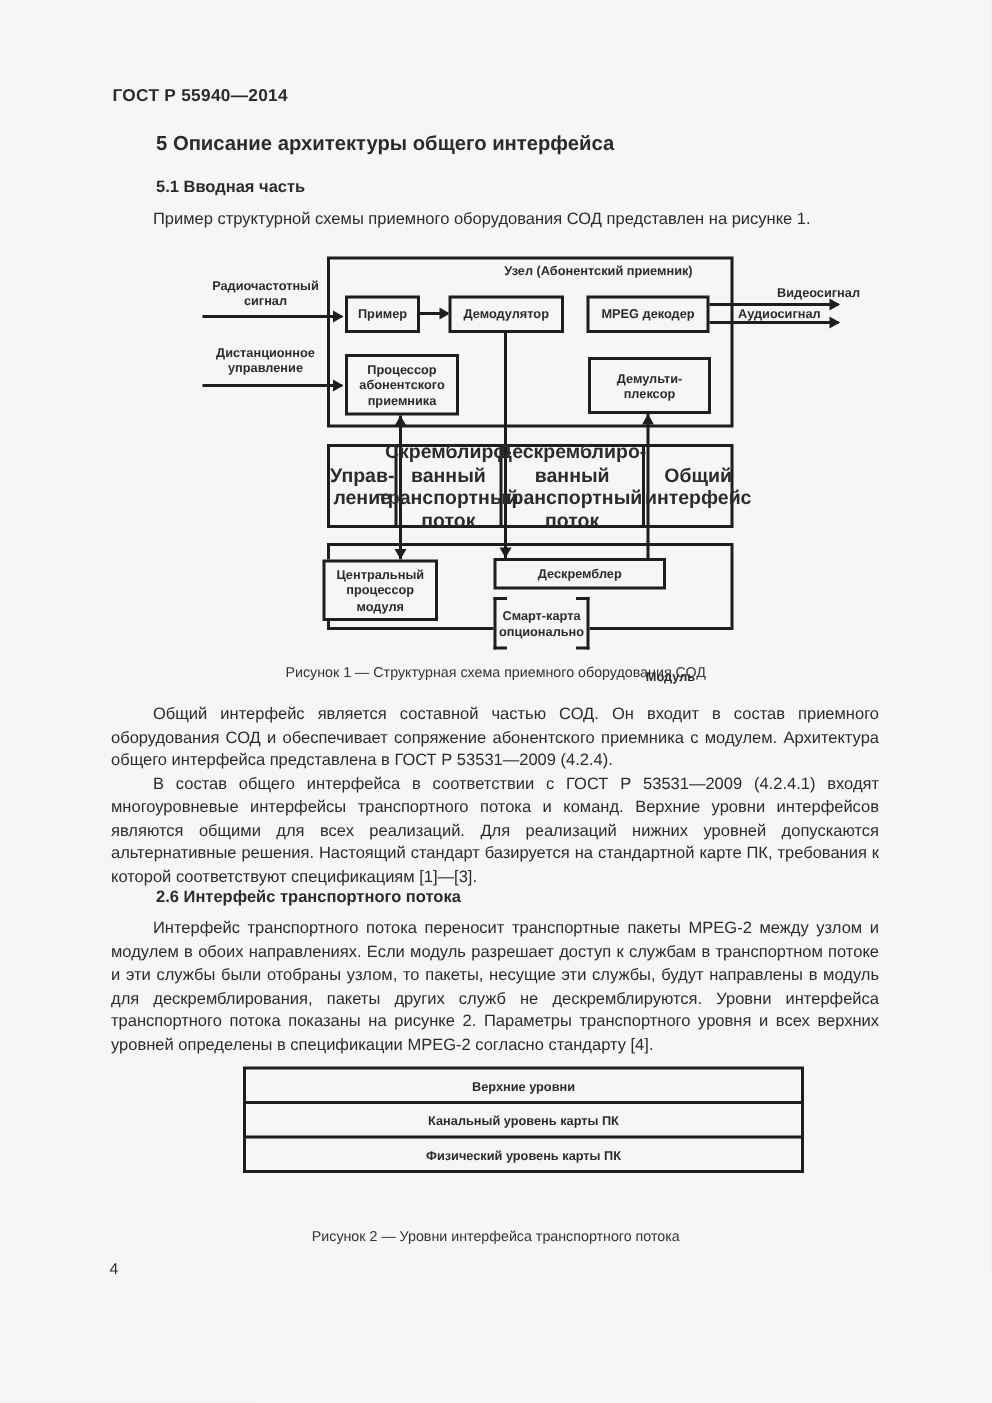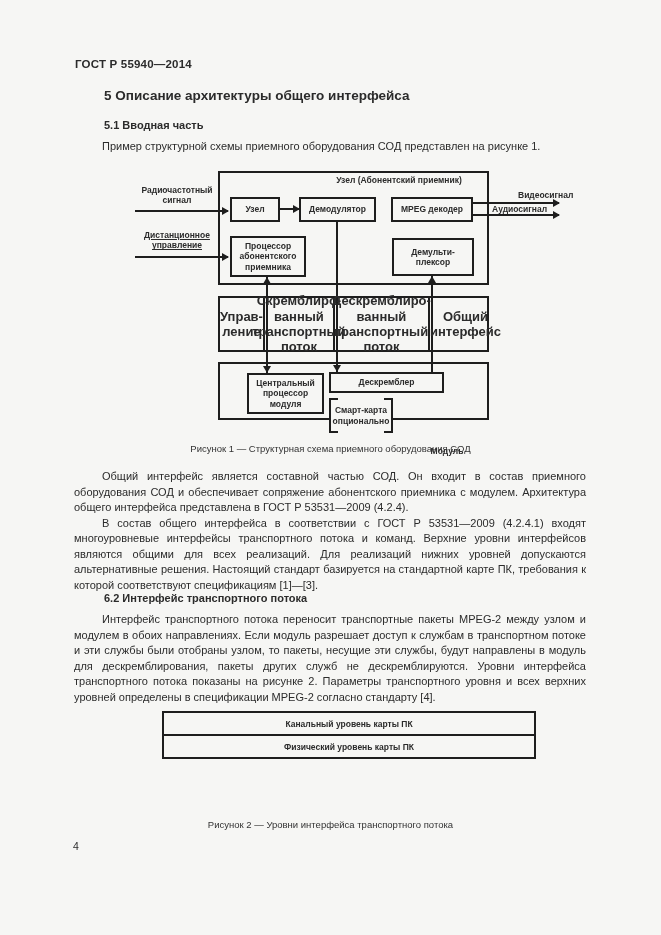--- a/index.html
+++ b/index.html
@@ -41,26 +41,26 @@
   }
   .dlabel{
     position:absolute;font-weight:bold;font-size:8.5px;line-height:1.22;
     text-align:center;white-space:pre-line;
   }
   .b-tuner{left:95px;top:27px;width:50px;height:25px;}
   .b-demod{left:164px;top:27px;width:77px;height:25px;}
   .b-mpeg{left:256px;top:27px;width:82px;height:25px;}
   .b-hostproc{left:95px;top:66px;width:76px;height:41px;}
   .b-demux{left:257px;top:68px;width:82px;height:38px;}
-  .b-central{left:112px;top:203px;width:77px;height:41px;}
+  .b-central{left:80px;top:203px;width:77px;height:41px;}
   .b-descr{left:194px;top:202px;width:115px;height:21px;}
   .l-host{left:198px;top:5px;width:132px;}
   .l-module{left:285px;top:234px;width:54px;margin-top:42px;}
   .l-rf{left:0;top:15px;width:84px;}
-  .l-remote{left:0;top:60px;width:84px;text-decoration:underline;}
+  .l-remote{left:0;top:60px;width:84px;}
   .l-video{left:357px;top:20px;width:66px;text-align:left;margin-left:26px;}
   .l-audio{left:357px;top:34px;width:66px;text-align:left;}
 
   .band{position:absolute;left:83px;top:126px;width:271px;height:56px;border:2px solid var(--line);display:flex;}
   .band .cell{
     border-right:2px solid var(--line);display:flex;align-items:center;justify-content:center;
     text-align:center;white-space:pre-line;font-weight:bold;font-size:13px;line-height:1.18;
   }
   .cell.c1{width:47px;}
   .cell.c2{width:70px;}
@@ -130,21 +130,21 @@
     <div class="ar right ar-rf"></div>
 
     <div class="dlabel l-remote">Дистанционное
 управление</div>
     <div class="hline ln-remote"></div>
     <div class="ar right ar-remote"></div>
 
     <div class="frame host-frame"></div>
     <div class="dlabel l-host">Узел (Абонентский приемник)</div>
 
-    <div class="dbox b-tuner">Узел</div>
+    <div class="dbox b-tuner">Пример</div>
     <div class="hline ln-t2d"></div>
     <div class="ar right ar-t2d"></div>
     <div class="dbox b-demod">Демодулятор</div>
     <div class="dbox b-mpeg">MPEG декодер</div>
     <div class="dbox b-hostproc">Процессор
 абонентского
 приемника</div>
     <div class="dbox b-demux">Демульти-
 плексор</div>
 
@@ -188,27 +188,28 @@
     <div class="dlabel l-module">Модуль</div>
   </div>
 
   <div class="caption cap1">Рисунок 1 — Структурная схема приемного оборудования СОД</div>
 
   <div class="bodytext blk1">
     <p>Общий интерфейс является составной частью СОД. Он входит в состав приемного оборудования СОД и обеспечивает сопряжение абонентского приемника с модулем. Архитектура общего интерфейса представлена в ГОСТ Р 53531—2009 (4.2.4).</p>
     <p>В состав общего интерфейса в соответствии с ГОСТ Р 53531—2009 (4.2.4.1) входят многоуровневые интерфейсы транспортного потока и команд. Верхние уровни интерфейсов являются общими для всех реализаций. Для реализаций нижних уровней допускаются альтернативные решения. Настоящий стандарт базируется на стандартной карте ПК, требования к которой соответствуют спецификациям [1]—[3].</p>
   </div>
 
-  <div class="h-sub h-s52">6.2 Интерфейс транспортного потока</div>
+  <div class="h-sub h-s52">2.6 Интерфейс транспортного потока</div>
 
   <div class="bodytext blk2">
     <p>Интерфейс транспортного потока переносит транспортные пакеты MPEG-2 между узлом и модулем в обоих направлениях. Если модуль разрешает доступ к службам в транспортном потоке и эти службы были отобраны узлом, то пакеты, несущие эти службы, будут направлены в модуль для дескремблирования, пакеты других служб не дескремблируются. Уровни интерфейса транспортного потока показаны на рисунке 2. Параметры транспортного уровня и всех верхних уровней определены в спецификации MPEG-2 согласно стандарту [4].</p>
   </div>
 
   <div class="layers">
+    <div class="row">Верхние уровни</div>
     <div class="row">Канальный уровень карты ПК</div>
     <div class="row">Физический уровень карты ПК</div>
   </div>
 
   <div class="caption cap2">Рисунок 2 — Уровни интерфейса транспортного потока</div>
 
   <div class="pagenum">4</div>
 
 </div>
 

